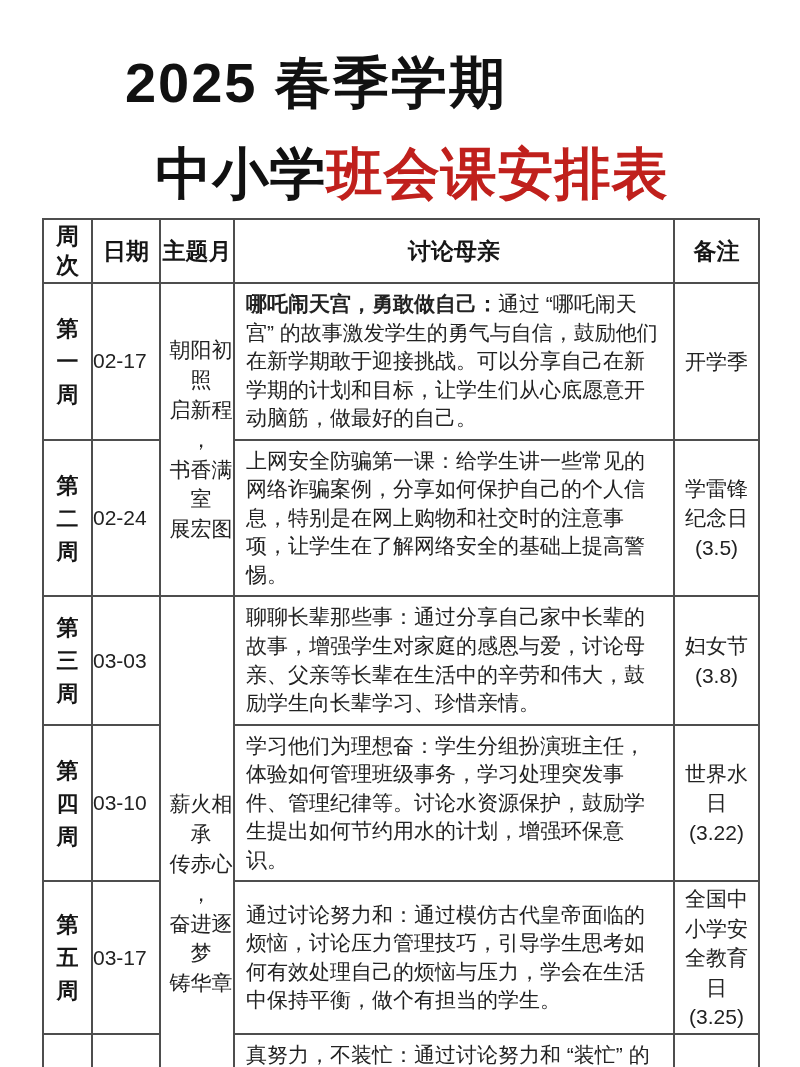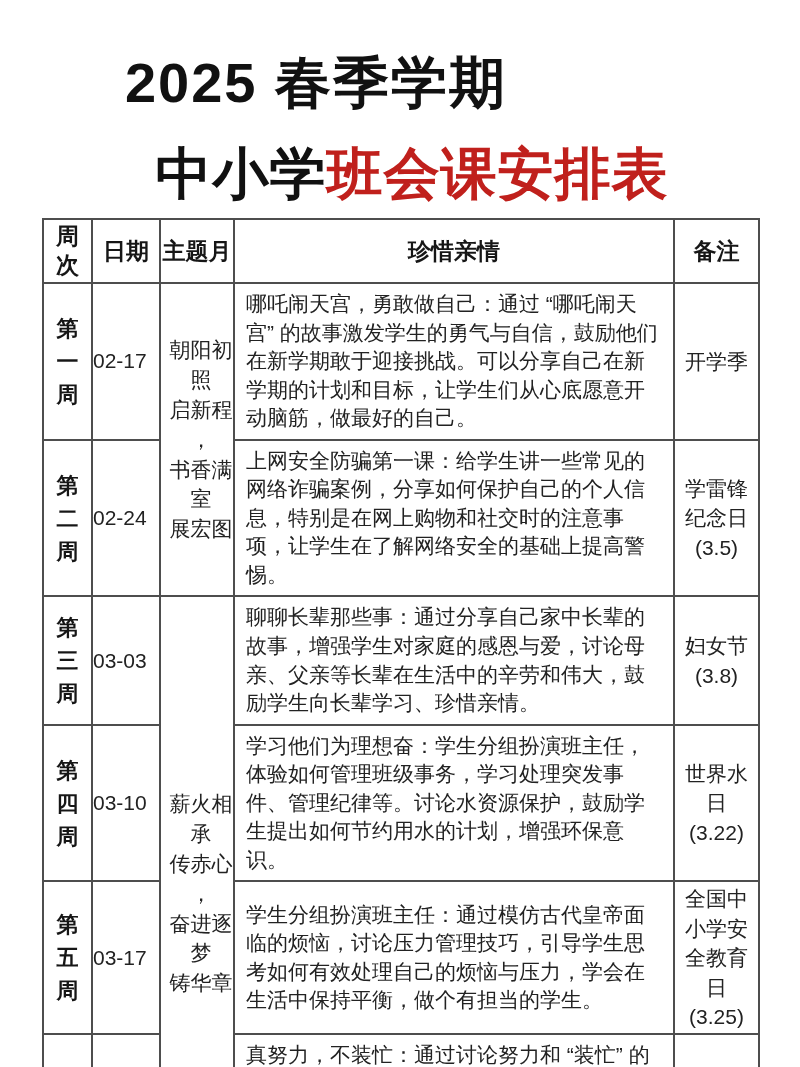--- a/index.html
+++ b/index.html
@@ -63,21 +63,21 @@
     font-size: 21px; text-align: left; line-height: 1.36;
     padding: 6px 10px 6px 11px;
     color: #222222;
   }
   td.note {
     font-size: 21px; text-align: center; line-height: 1.4;
     white-space: pre-line;
     padding: 2px 2px;
     color: #222222;
   }
-  .lead-bold { font-weight: normal; }
+  .lead-bold { font-weight: bold; }
 
   tr.hdr  { height: 64px; }
   tr.r1   { height: 142px; }
   tr.r2   { height: 114px; }
   tr.r3   { height: 118px; }
   tr.r4   { height: 119px; }
   tr.r5   { height: 138px; }
   tr.r6   { height: 113px; }
 </style>
 </head>
@@ -93,21 +93,21 @@
       <col style="width:74px">
       <col style="width:440px">
       <col style="width:85px">
   </colgroup>
   <tbody>
       <tr class="hdr">
     <th>周
 次</th>
     <th>日期</th>
     <th>主题月</th>
-    <th>珍惜亲情</th>
+    <th>讨论母亲</th>
     <th>备注</th>
   </tr>
 
   <tr class="r1">
     <td class="week">第
 一
 周</td>
     <td class="date">02-17</td>
     <td class="theme" rowspan="2">朝阳初
 照
@@ -157,21 +157,21 @@
     <td class="note">世界水
 日
 (3.22)</td>
   </tr>
 
   <tr class="r5">
     <td class="week">第
 五
 周</td>
     <td class="date">03-17</td>
-    <td class="content"><span>学生分组扮演班主任：</span><span>通过模仿古代皇帝面临的烦恼，讨论压力管理技巧，引导学生思考如何有效处理自己的烦恼与压力，学会在生活中保持平衡，做个有担当的学生。</span></td>
+    <td class="content"><span>通过讨论努力和：</span><span>通过模仿古代皇帝面临的烦恼，讨论压力管理技巧，引导学生思考如何有效处理自己的烦恼与压力，学会在生活中保持平衡，做个有担当的学生。</span></td>
     <td class="note">全国中
 小学安
 全教育
 日
 (3.25)</td>
   </tr>
 
   <tr class="r6">
     <td class="week">第
 六

